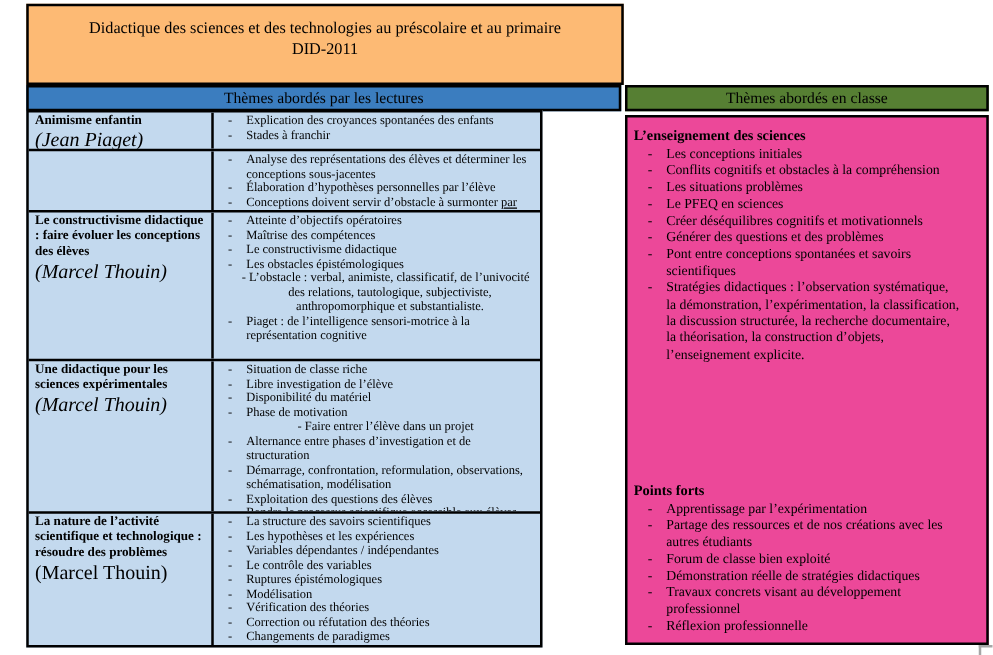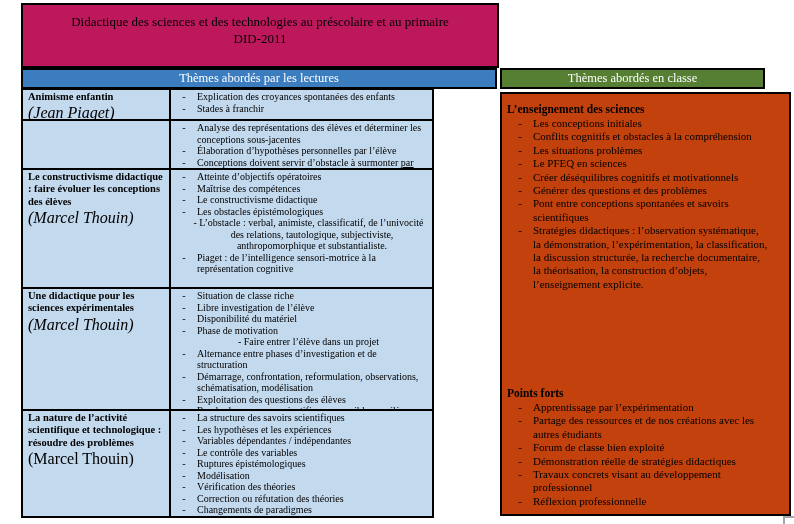--- a/index.html
+++ b/index.html
@@ -5,32 +5,32 @@
   html,body { margin:0; padding:0; }
   body {
     width:794px; height:524px; position:relative; overflow:hidden;
     background:#ffffff; color:#000;
     font-family:"Liberation Serif","DejaVu Serif",serif;
   }
 
   
   .title-box {
     position:absolute; left:21px; top:3px; width:478px; height:65px;
-    box-sizing:border-box; border:2px solid #000; background:#be185d;
+    box-sizing:border-box; border:2px solid #000; background:#fdba74;
     text-align:center; padding-top:9px; font-size:13px; line-height:1.3;
   }
 
   
   .hdr {
     position:absolute; top:68px; height:21px; box-sizing:border-box;
     border:2px solid #000; display:flex; align-items:center; justify-content:center;
-    font-size:12.5px; color:#ffffff;
+    font-size:12.5px; color:#000000;
   }
   .hdr-blue { left:21px; width:476px; }
-  .hdr-green { left:500px; width:265px; }
+  .hdr-green { left:500px; width:291px; }
 
   
   .ltable {
     position:absolute; left:21px; top:88px; width:413px; height:430px;
     box-sizing:border-box; border:2px solid #000;
     display:flex; flex-direction:column;
     font-size:10px; line-height:1.15;
   }
   .row { display:flex; box-sizing:border-box; border-bottom:2px solid #000; overflow:hidden; flex:none; }
   .row.r1 { height:31px; }
@@ -251,21 +251,21 @@
           <div class="li">
             <span class="dash">-</span>
             <span class="txt">Changements de paradigmes</span>
           </div>
         </div>
     </div>
   </div>
 
 </div>
 
-<div class="gpanel" style="background: #c2410c;">
+<div class="gpanel" style="background: #ec4899;">
   <div class="gsection">
     <div class="gheading">L’enseignement des sciences</div>
     <div class="list glist">
         <div class="li">
           <span class="dash">-</span>
           <span class="txt">Les conceptions initiales</span>
         </div>
         <div class="li">
           <span class="dash">-</span>
           <span class="txt">Conflits cognitifs et obstacles à la compréhension</span>

